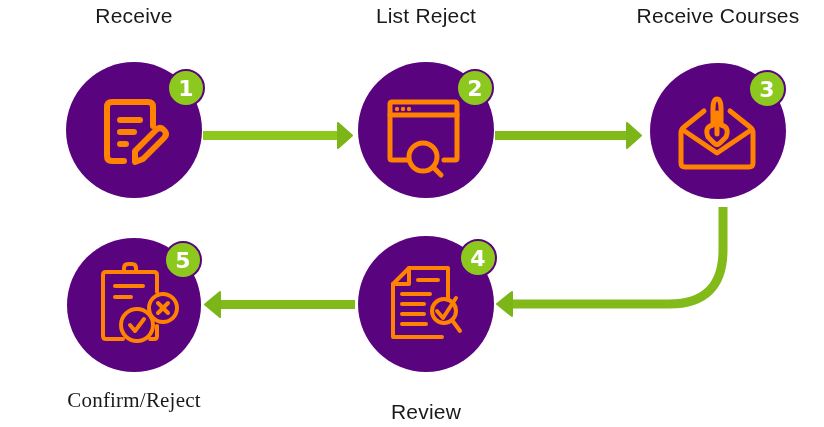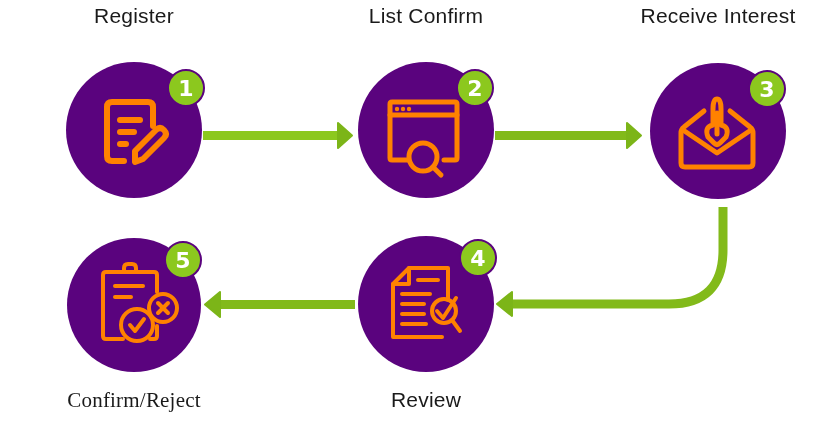--- a/index.html
+++ b/index.html
@@ -4,24 +4,24 @@
 <style>
   html, body { margin:0; padding:0; background:#ffffff; }
   body { width:824px; height:427px; position:relative; overflow:hidden; font-family:"Liberation Sans", sans-serif; }
   .label { position:absolute; font-size:21px; color:#1a1a1a; white-space:nowrap; transform:translateX(-50%); letter-spacing:0.2px; }
   svg.canvas { position:absolute; left:0; top:0; }
   .badge-text { font-family:"DejaVu Sans", sans-serif; font-weight:bold; font-size:22px; fill:#ffffff; }
 </style>
 </head>
 <body>
 
-<div class="label" style="left:134px; top:4px;">Register</div>
-<div class="label" style="left:426px; top:4px;">List Confirm</div>
-<div class="label" style="left:718px; top:4px;">Receive Interest</div>
-<div class="label" style="left:426px; top:388px;">Review</div>
+<div class="label" style="left:134px; top:4px;">Receive</div>
+<div class="label" style="left:426px; top:4px;">List Reject</div>
+<div class="label" style="left:718px; top:4px;">Receive Courses</div>
+<div class="label" style="left:426px; top:400px;">Review</div>
 <div class="label" style="left:134px; top:388px;font-family:Liberation Serif, serif;">Confirm/Reject</div>
 
 <svg class="canvas" width="824" height="427" viewBox="0 0 824 427">
 
   <g>
     <rect x="203" y="131" width="138" height="9" fill="#8cc81e"></rect>
     <path d="M338 123 L352 135.5 L338 148 Z" fill="#7cb518" stroke="#7cb518" stroke-width="2" stroke-linejoin="round"></path>
   </g>
   <g>
     <rect x="495" y="131" width="134" height="9" fill="#82ba1a"></rect>

